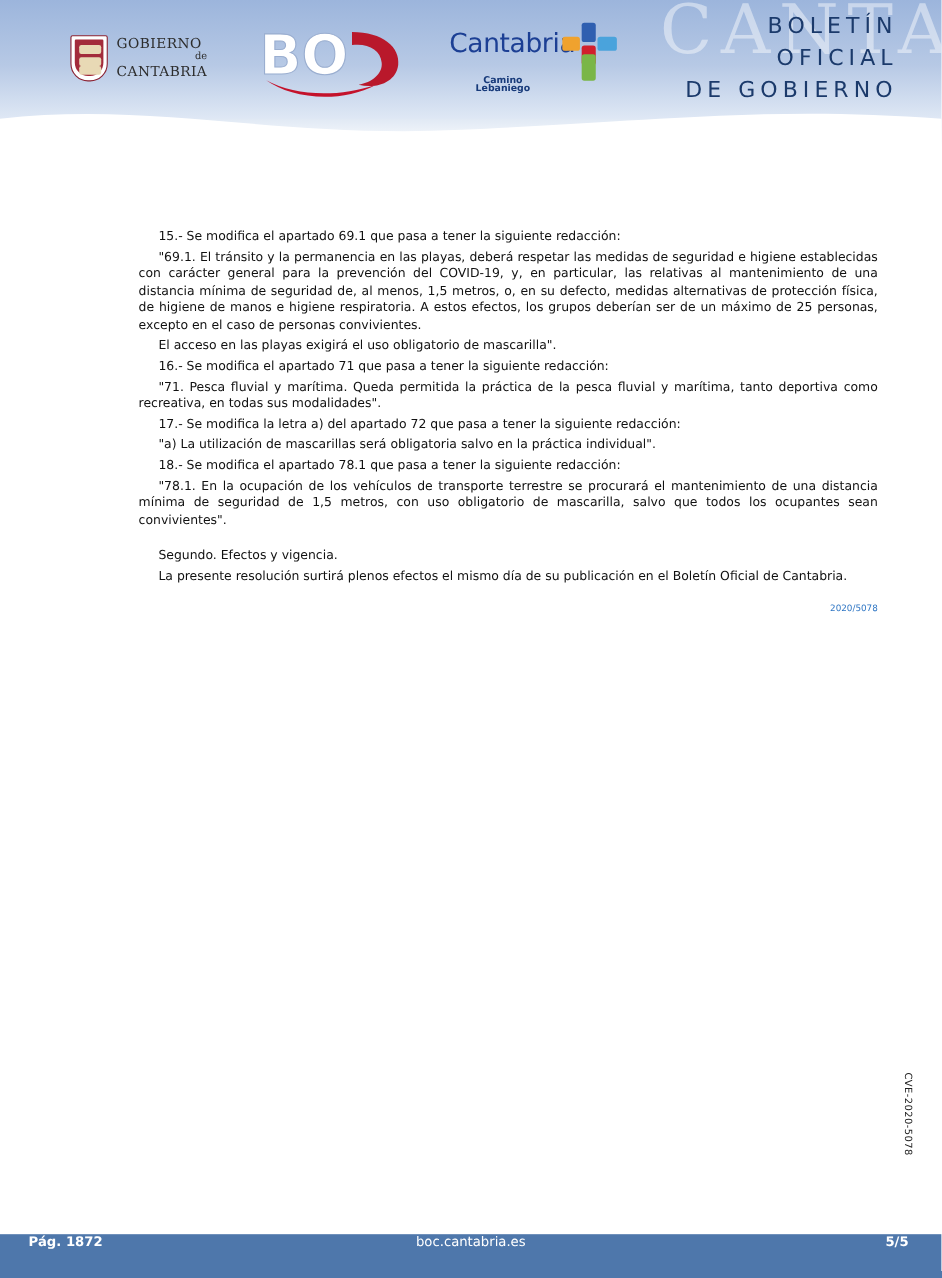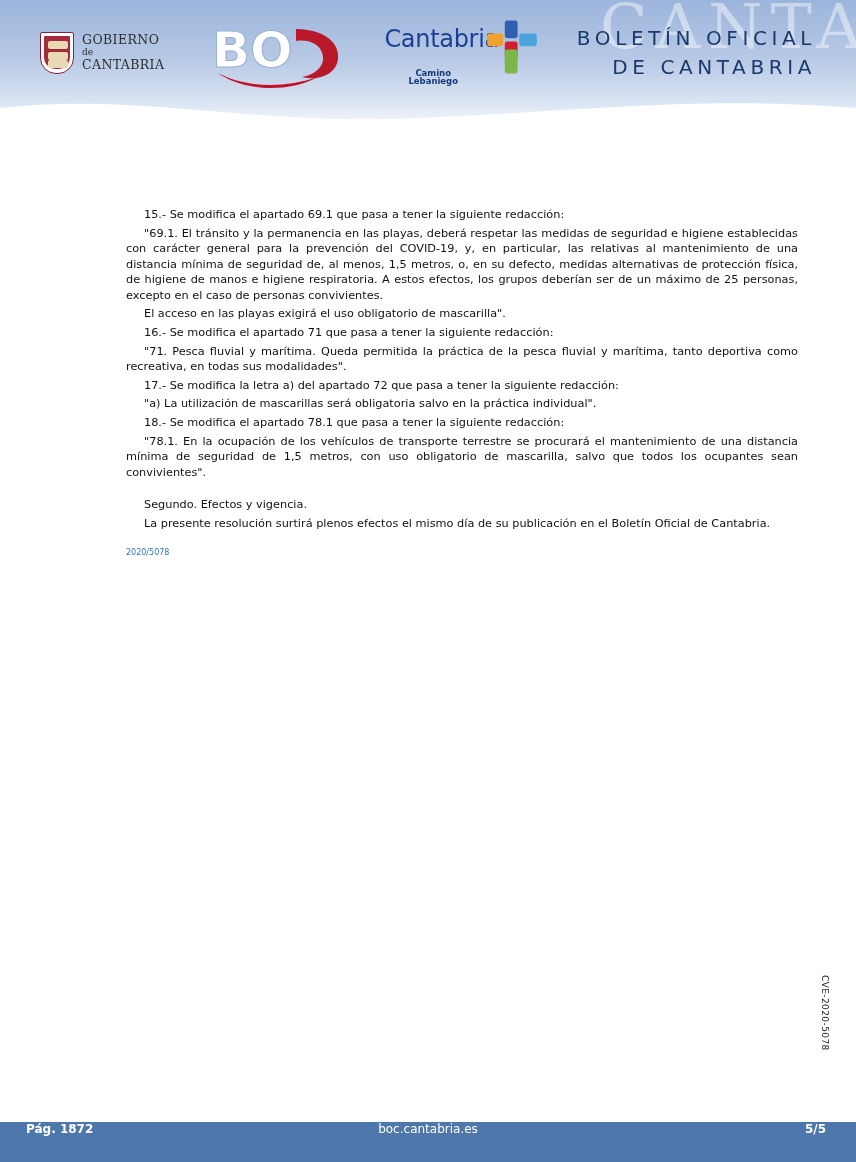--- a/index.html
+++ b/index.html
@@ -24,21 +24,21 @@
   .header-wave {
     position: absolute;
     left: 0; top: 0;
     width: 856px; height: 135px;
   }
   .header-inner {
     position: relative;
     display: flex;
     align-items: center;
     height: 105px;
-    padding-left: 40px;
+    padding-left: 64px;
   }
 
   
   .crest {
     width: 34px; height: 42px;
     background: #ffffff;
     border: 1px solid #8a2131;
     border-radius: 2px 2px 16px 16px;
     position: relative;
     flex: none;
@@ -63,21 +63,21 @@
     box-shadow: 0 11px 0 0 #e8d9b5, 0 19px 0 0 #e8d9b5;
   }
 
   .gob-text {
     margin-left: 8px;
     color: #2d2d2d;
     line-height: 1.12;
     font-family: "DejaVu Serif", "Liberation Serif", serif;
   }
   .gob-text .l1 { font-size: 12.5px; letter-spacing: 0.4px; }
-  .gob-text .l2 { font-size: 9px; }
+  .gob-text .l2 { font-size: 9px; text-align: right; }
   .gob-text .l3 { font-size: 12.5px; letter-spacing: 0.4px; }
 
   
   .boc-logo {
     position: relative;
     margin-left: 46px;
     width: 140px; height: 76px;
     flex: none;
   }
 
@@ -140,20 +140,21 @@
     text-align: center;
     font-size: 11.3px;
     line-height: 1.62;
     color: #111;
   }
 
   .cve-ref {
     margin-top: 16px;
     font-size: 8px;
     color: #2f76c4;
+    text-align: right;
   }
 
   
   .cve-vertical {
     position: absolute;
     right: 26px;
     top: 975px;
     writing-mode: vertical-rl;
     font-size: 9px;
     color: #222;
@@ -226,21 +227,21 @@
         <rect x="4" y="18" width="20" height="16" rx="3" fill="#f0a22e"></rect>
       </svg>
       <div class="cant-sub">
         <div>Camino</div>
         <div>Lebaniego</div>
       </div>
     </div>
 
     <div class="boc-title">
       <div>BOLETÍN OFICIAL</div>
-      <div>DE CANTABRIA</div>
+      <div>DE GOBIERNO</div>
     </div>
   </div>
 
 </div>
 
 <div class="page-body">
   <p class="para">15.- Se modifica el apartado 69.1 que pasa a tener la siguiente redacción:</p>
   <p class="para">"69.1. El tránsito y la permanencia en las playas, deberá respetar las medidas de seguridad e higiene establecidas con carácter general para la prevención del COVID-19, y, en particular, las relativas al mantenimiento de una distancia mínima de seguridad de, al menos, 1,5 metros, o, en su defecto, medidas alternativas de protección física, de higiene de manos e higiene respiratoria. A estos efectos, los grupos deberían ser de un máximo de 25 personas, excepto en el caso de personas convivientes.</p>
   <p class="para">El acceso en las playas exigirá el uso obligatorio de mascarilla".</p>
   <p class="para">16.- Se modifica el apartado 71 que pasa a tener la siguiente redacción:</p>

